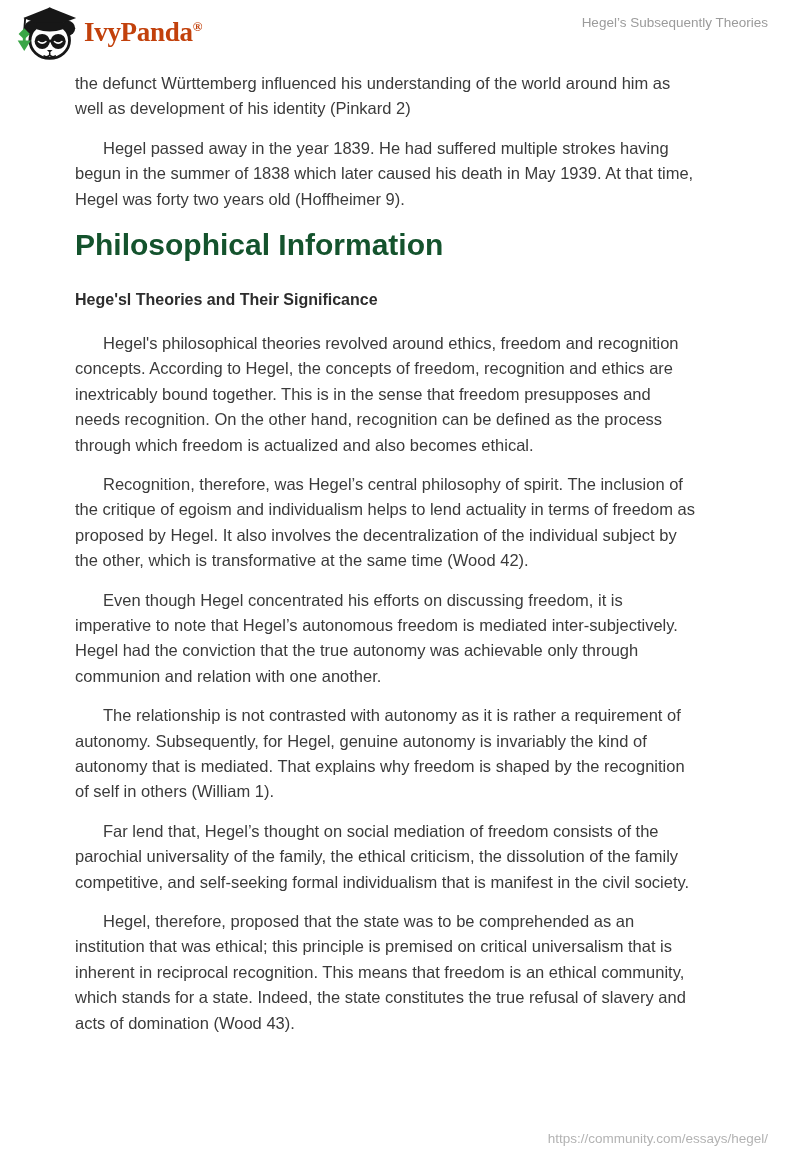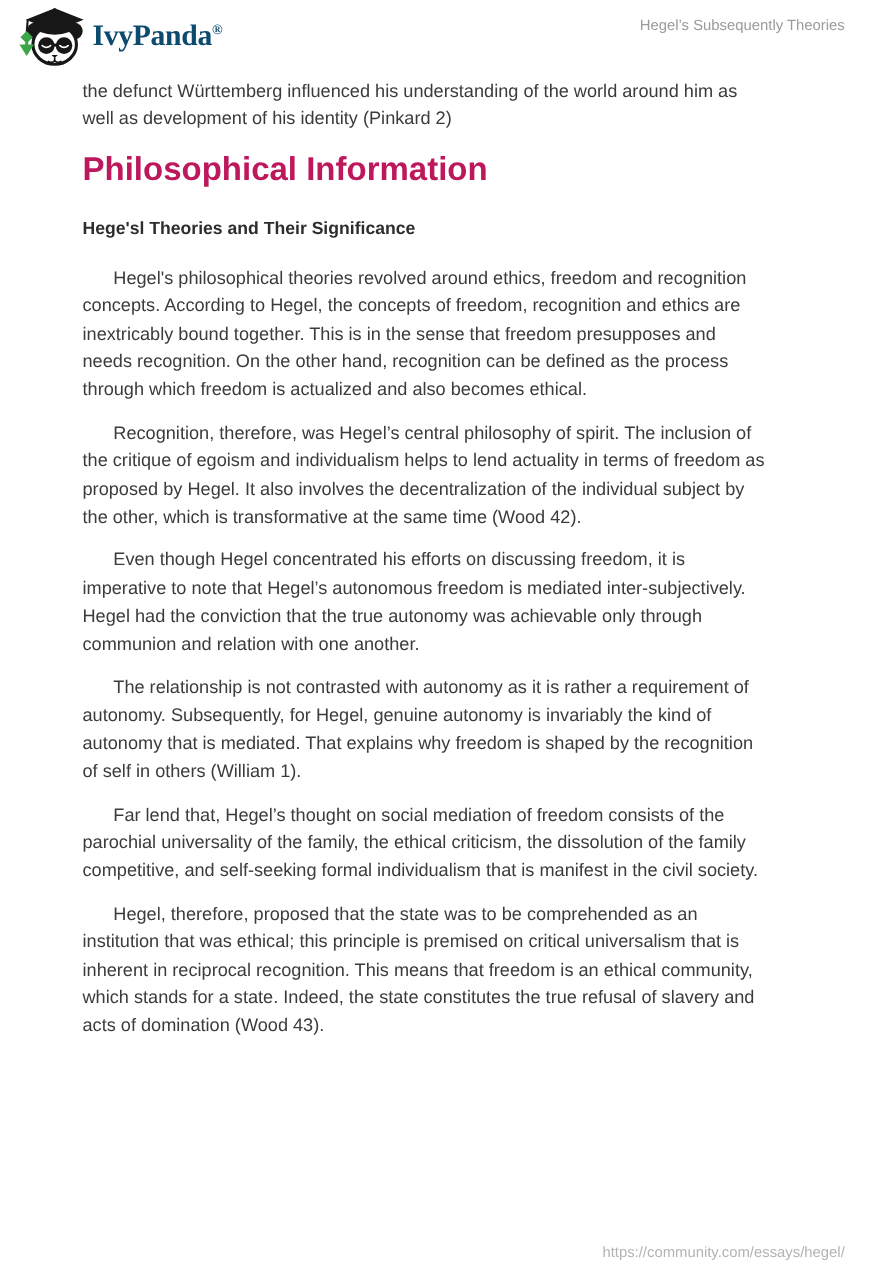--- a/index.html
+++ b/index.html
@@ -22,21 +22,21 @@
     left: 12px;
     top: 4px;
     display: flex;
     align-items: flex-start;
   }
   .logo-icon { display: block; }
   .brand {
     font-family: "Liberation Serif", serif;
     font-weight: bold;
     font-size: 27px;
-    color: #0c4a6e;
+    color: #c2410c;
     letter-spacing: -0.3px;
     margin-left: 6px;
     margin-top: 15px;
     line-height: 1;
   }
   .brand .reg {
     font-size: 13px;
     vertical-align: super;
     font-weight: bold;
   }
@@ -53,21 +53,21 @@
     line-height: 25.4px;
   }
   main p {
     margin: 0 0 14px 0;
     text-indent: 28px;
   }
   main p.noindent { text-indent: 0; }
   main h1 {
     font-size: 30px;
     line-height: 1.15;
-    color: #be185d;
+    color: #14532d;
     margin: 16px 0 0 0;
     font-weight: bold;
   }
   main h2 {
     font-size: 16px;
     line-height: 1.15;
     color: #2d2d2d;
     margin: 28px 0 22px 0;
     font-weight: bold;
   }
@@ -110,20 +110,21 @@
       <polygon points="6,37 20,37 13,48" fill="#3aa647"></polygon>
       <rect x="11.5" y="34" width="3" height="5" fill="#3aa647"></rect>
     </svg>
     <div class="brand"><span>IvyPanda</span><span class="reg">®</span></div>
   </div>
   <div class="running-title">Hegel’s Subsequently Theories</div>
 </header>
 
 <main>
   <p class="noindent">the defunct Württemberg influenced his understanding of the world around him as well as development of his identity (Pinkard 2)</p>
+  <p>Hegel passed away in the year 1839. He had suffered multiple strokes having begun in the summer of 1838 which later caused his death in May 1939. At that time, Hegel was forty two years old (Hoffheimer 9).</p>
   <h1>Philosophical Information</h1>
   <h2>Hege'sl Theories and Their Significance</h2>
   <p>Hegel's philosophical theories revolved around ethics, freedom and recognition concepts. According to Hegel, the concepts of freedom, recognition and ethics are inextricably bound together. This is in the sense that freedom presupposes and needs recognition. On the other hand, recognition can be defined as the process through which freedom is actualized and also becomes ethical.</p>
   <p>Recognition, therefore, was Hegel’s central philosophy of spirit. The inclusion of the critique of egoism and individualism helps to lend actuality in terms of freedom as proposed by Hegel. It also involves the decentralization of the individual subject by the other, which is transformative at the same time (Wood 42).</p>
   <p>Even though Hegel concentrated his efforts on discussing freedom, it is imperative to note that Hegel’s autonomous freedom is mediated inter-subjectively. Hegel had the conviction that the true autonomy was achievable only through communion and relation with one another.</p>
   <p>The relationship is not contrasted with autonomy as it is rather a requirement of autonomy. Subsequently, for Hegel, genuine autonomy is invariably the kind of autonomy that is mediated. That explains why freedom is shaped by the recognition of self in others (William 1).</p>
   <p>Far lend that, Hegel’s thought on social mediation of freedom consists of the parochial universality of the family, the ethical criticism, the dissolution of the family competitive, and self-seeking formal individualism that is manifest in the civil society.</p>
   <p>Hegel, therefore, proposed that the state was to be comprehended as an institution that was ethical; this principle is premised on critical universalism that is inherent in reciprocal recognition. This means that freedom is an ethical community, which stands for a state. Indeed, the state constitutes the true refusal of slavery and acts of domination (Wood 43).</p>
 </main>
 

